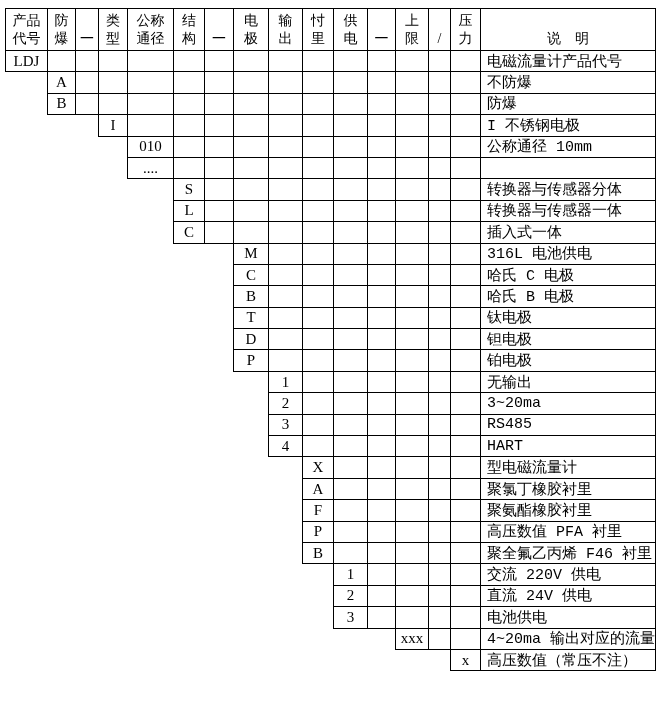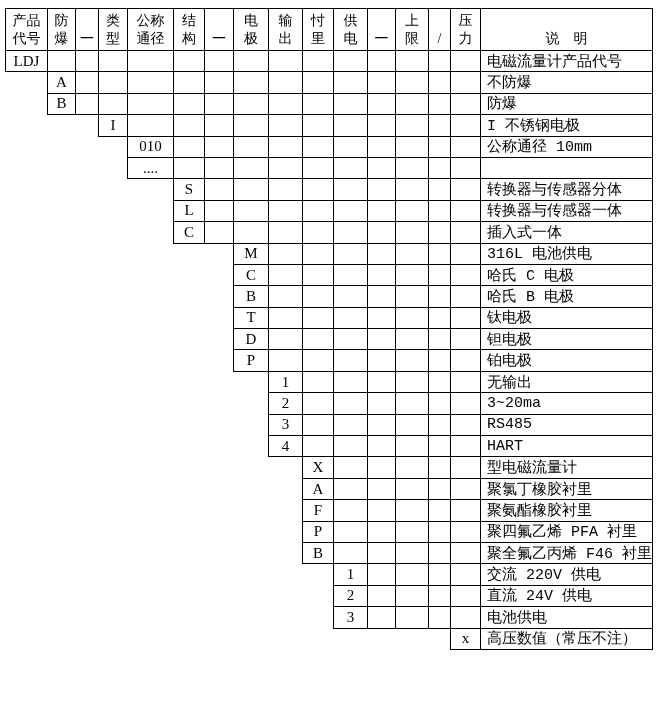--- a/index.html
+++ b/index.html
@@ -381,21 +381,21 @@
           <td class="desc">聚氨酯橡胶衬里</td>
         </tr>
         <tr>
           <td class="blank" colspan="9"></td>
           <td class="code">P</td>
           <td class="cell"></td>
           <td class="cell"></td>
           <td class="cell"></td>
           <td class="cell"></td>
           <td class="cell"></td>
-          <td class="desc">聚四氟乙烯 PFA 衬里</td>
+          <td class="desc">高压数值 PFA 衬里</td>
         </tr>
         <tr>
           <td class="blank" colspan="9"></td>
           <td class="code">B</td>
           <td class="cell"></td>
           <td class="cell"></td>
           <td class="cell"></td>
           <td class="cell"></td>
           <td class="cell"></td>
           <td class="desc">聚全氟乙丙烯 F46 衬里</td>
@@ -419,20 +419,27 @@
           <td class="desc">直流 24V 供电</td>
         </tr>
         <tr>
           <td class="blank" colspan="10"></td>
           <td class="code">3</td>
           <td class="cell"></td>
           <td class="cell"></td>
           <td class="cell"></td>
           <td class="cell"></td>
           <td class="desc">电池供电</td>
+        </tr>
+        <tr>
+          <td class="blank" colspan="12"></td>
+          <td class="code">xxx</td>
+          <td class="cell"></td>
+          <td class="cell"></td>
+          <td class="desc">4~20ma 输出对应的流量</td>
         </tr>
         <tr>
           <td class="blank" colspan="14"></td>
           <td class="code">x</td>
           <td class="desc">高压数值（常压不注）</td>
         </tr>
       </tbody>
   </table>
 </div>
 

